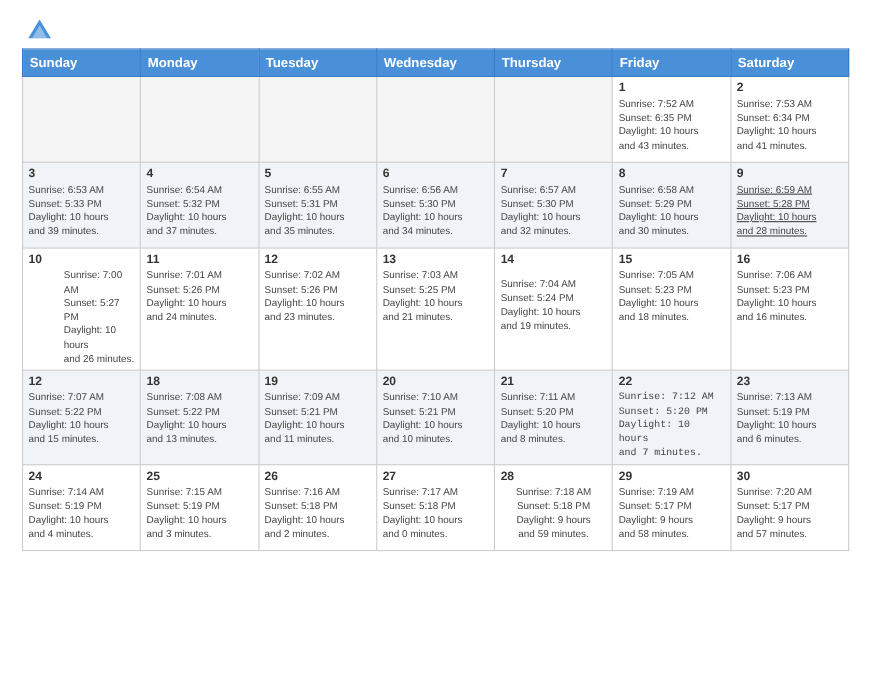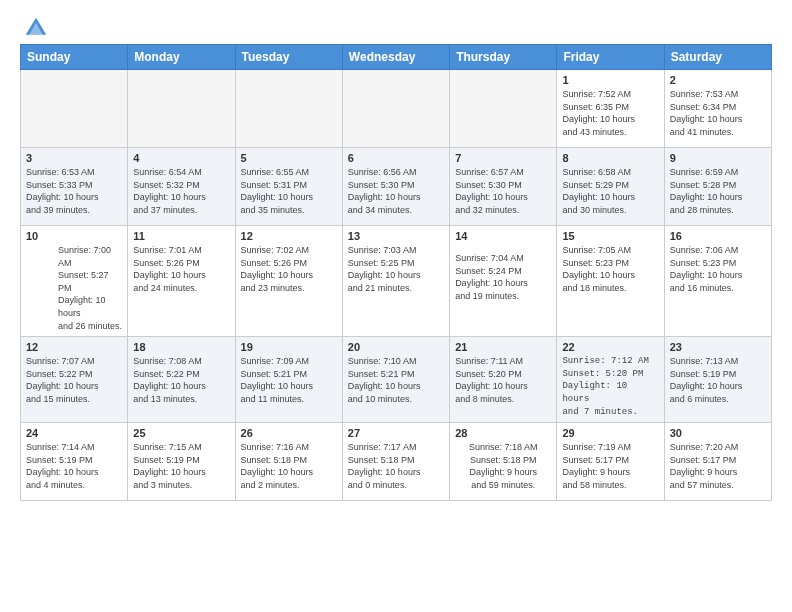--- a/index.html
+++ b/index.html
@@ -185,21 +185,21 @@
           </td>
           <td class="alt-row">
             <div class="day-number">8</div>
             <div class="day-info" style="white-space: pre-line;">Sunrise: 6:58 AM
 Sunset: 5:29 PM
 Daylight: 10 hours
 and 30 minutes.</div>
           </td>
           <td class="alt-row">
             <div class="day-number">9</div>
-            <div class="day-info" style="white-space: pre-line;">Sunrise: 6:59 AM
+            <div class="day-info" style="white-space: pre-line; text-decoration: underline;">Sunrise: 6:59 AM
 Sunset: 5:28 PM
 Daylight: 10 hours
 and 28 minutes.</div>
           </td>
         </tr>
         <tr>
           <td>
             <div class="day-number">10</div>
             <div class="day-info" style="white-space: pre-line; margin-left: 32px;">Sunrise: 7:00 AM
 Sunset: 5:27 PM

